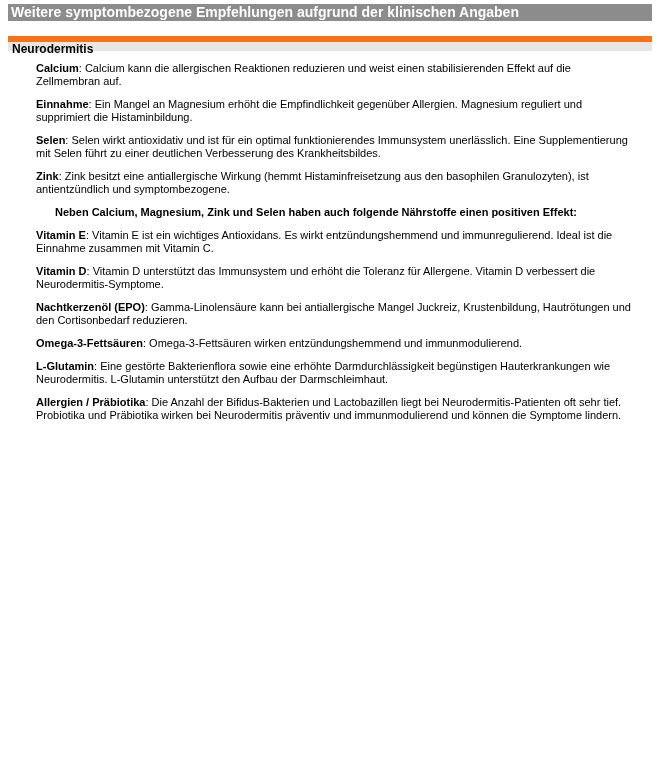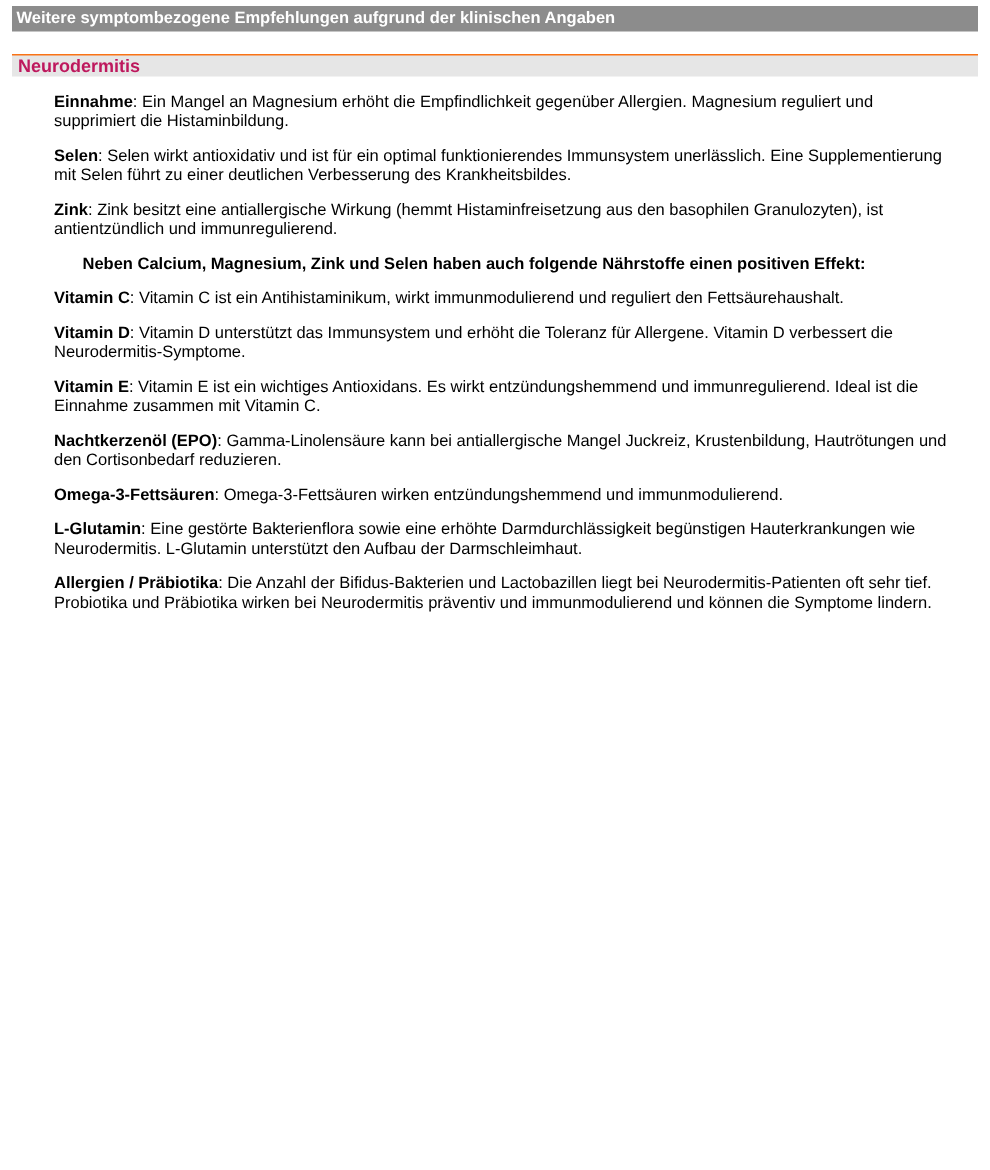--- a/index.html
+++ b/index.html
@@ -14,31 +14,31 @@
     background: #ffffff;
     font-family: "Liberation Sans", sans-serif;
     color: #000000;
     overflow: hidden;
     box-sizing: border-box;
   }
   .main-header {
     margin: 4px 8px 0 8px;
     background: #8c8c8c;
     color: #ffffff;
-    font-size: 11px;
+    font-size: 14px;
     font-weight: bold;
     height: 17px;
     line-height: 17px;
     padding-left: 3px;
   }
   .sub-header {
     margin: 15px 8px 0 8px;
     background: #e6e6e6;
-    border-top: 1px solid #f97316;
-    color: #be185d;
+    border-top: 6px solid #f97316;
+    color: #000000;
     font-size: 12px;
     font-weight: bold;
     height: 15px;
     line-height: 15px;
     padding-left: 4px;
     box-sizing: border-box;
   }
   .content {
     padding: 11px 26px 0 36px;
     font-size: 11px;
@@ -59,34 +59,34 @@
 <body>
 
 <div class="page">
 
   <div class="main-header">Weitere symptombezogene Empfehlungen aufgrund der klinischen Angaben</div>
 
   <div class="sub-header">Neurodermitis</div>
 
   <div class="content">
 
+    <p class="para"><span class="term">Calcium</span><span>: </span><span>Calcium kann die allergischen Reaktionen reduzieren und weist einen stabilisierenden Effekt auf die Zellmembran auf.</span></p>
 
     <p class="para"><span class="term">Einnahme</span><span>: </span><span>Ein Mangel an Magnesium erhöht die Empfindlichkeit gegenüber Allergien. Magnesium reguliert und supprimiert die Histaminbildung.</span></p>
 
     <p class="para"><span class="term">Selen</span><span>: </span><span>Selen wirkt antioxidativ und ist für ein optimal funktionierendes Immunsystem unerlässlich. Eine Supplementierung mit Selen führt zu einer deutlichen Verbesserung des Krankheitsbildes.</span></p>
 
-    <p class="para"><span class="term">Zink</span><span>: </span><span>Zink besitzt eine antiallergische Wirkung (hemmt Histaminfreisetzung aus den basophilen Granulozyten), ist antientzündlich und immunregulierend.</span></p>
+    <p class="para"><span class="term">Zink</span><span>: </span><span>Zink besitzt eine antiallergische Wirkung (hemmt Histaminfreisetzung aus den basophilen Granulozyten), ist antientzündlich und symptombezogene.</span></p>
 
     <p class="para allbold"><span class="term">Neben Calcium, Magnesium, Zink und Selen haben auch folgende Nährstoffe einen positiven Effekt:</span><span></span><span></span></p>
 
-    <p class="para"><span class="term">Vitamin C</span><span>: </span><span>Vitamin C ist ein Antihistaminikum, wirkt immunmodulierend und reguliert den Fettsäurehaushalt.</span></p>
+
+    <p class="para"><span class="term">Vitamin E</span><span>: </span><span>Vitamin E ist ein wichtiges Antioxidans. Es wirkt entzündungshemmend und immunregulierend. Ideal ist die Einnahme zusammen mit Vitamin C.</span></p>
 
     <p class="para"><span class="term">Vitamin D</span><span>: </span><span>Vitamin D unterstützt das Immunsystem und erhöht die Toleranz für Allergene. Vitamin D verbessert die Neurodermitis-Symptome.</span></p>
-
-    <p class="para"><span class="term">Vitamin E</span><span>: </span><span>Vitamin E ist ein wichtiges Antioxidans. Es wirkt entzündungshemmend und immunregulierend. Ideal ist die Einnahme zusammen mit Vitamin C.</span></p>
 
 
     <p class="para"><span class="term">Nachtkerzenöl (EPO)</span><span>: </span><span>Gamma-Linolensäure kann bei antiallergische Mangel Juckreiz, Krustenbildung, Hautrötungen und den Cortisonbedarf reduzieren.</span></p>
 
     <p class="para"><span class="term">Omega-3-Fettsäuren</span><span>: </span><span>Omega-3-Fettsäuren wirken entzündungshemmend und immunmodulierend.</span></p>
 
     <p class="para"><span class="term">L-Glutamin</span><span>: </span><span>Eine gestörte Bakterienflora sowie eine erhöhte Darmdurchlässigkeit begünstigen Hauterkrankungen wie Neurodermitis. L-Glutamin unterstützt den Aufbau der Darmschleimhaut.</span></p>
 
     <p class="para"><span class="term">Allergien / Präbiotika</span><span>: </span><span>Die Anzahl der Bifidus-Bakterien und Lactobazillen liegt bei Neurodermitis-Patienten oft sehr tief. Probiotika und Präbiotika wirken bei Neurodermitis präventiv und immunmodulierend und können die Symptome lindern.</span></p>
 

